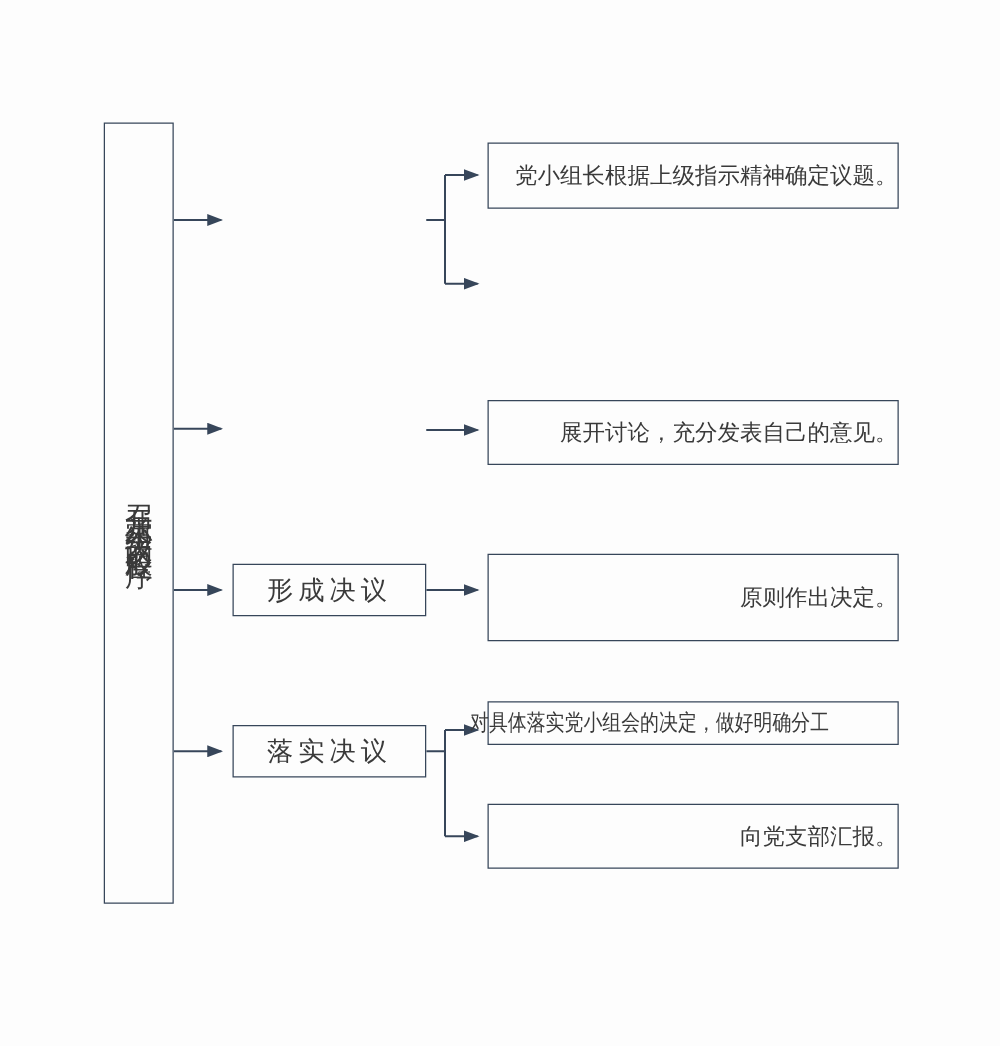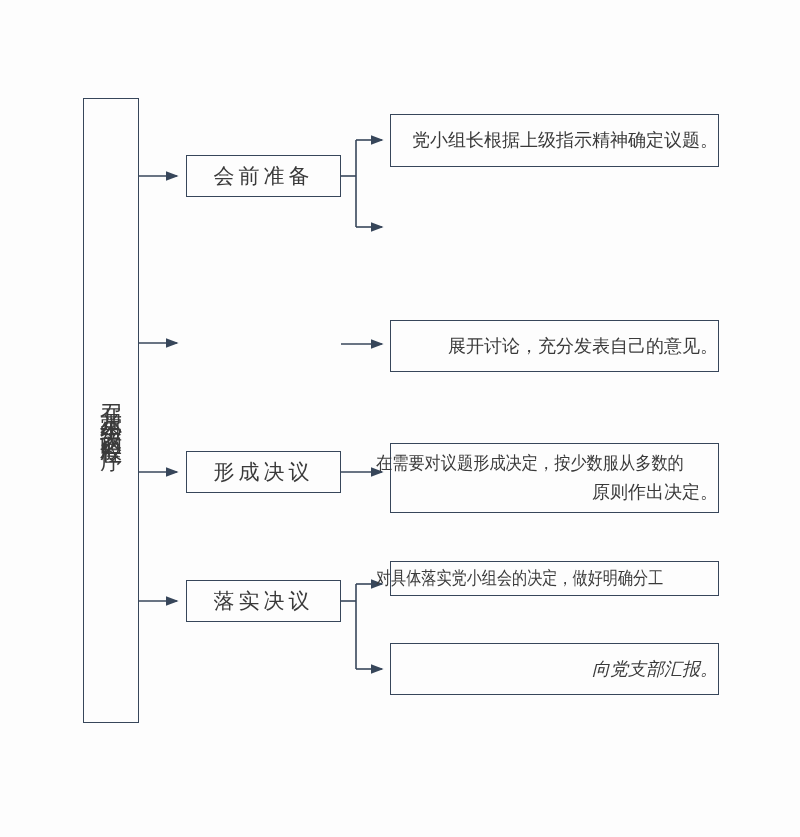--- a/index.html
+++ b/index.html
@@ -117,40 +117,36 @@
     <line x1="341" y1="601" x2="356" y2="601"></line>
     <line x1="356" y1="584" x2="356" y2="669"></line>
     <line x1="356" y1="584" x2="382" y2="584" marker-end="url(#arrow)"></line>
     <line x1="356" y1="669" x2="382" y2="669" marker-end="url(#arrow)"></line>
   </svg>
 
   <div class="box root-box">
     <div class="root-label">召开党小组会议的一般程序</div>
   </div>
 
-  <div class="box stage-box" style="top:155px;">
-    <span class="stage-label">会前准备</span>
-  </div>
   <div class="box stage-box" style="top:451px;justify-content:center;">
     <span class="stage-label">形成决议</span>
   </div>
   <div class="box stage-box" style="top:580px;text-align:right;">
     <span class="stage-label">落实决议</span>
   </div>
 
   <div class="box detail-box" style="top:114px;height:53px;">
     <div class="detail-line">党小组长根据上级指示精神确定议题。</div>
   </div>
   <div class="box detail-box" style="top:320px;height:52px;">
     <div class="detail-line">展开讨论，充分发表自己的意见。</div>
   </div>
   <div class="box detail-box" style="top:443px;height:70px;">
-    <div class="detail-line"><span class="squeeze">在需要对议题形成决定，按少数服从多数的</span></div>
     <div class="detail-line">原则作出决定。</div>
   </div>
   <div class="box detail-box" style="top:561px;height:35px;">
     <div class="detail-line"><span class="squeeze-more">对具体落实党小组会的决定，做好明确分工</span></div>
   </div>
-  <div class="box detail-box" style="top:643px;height:52px;font-style:italic;">
+  <div class="box detail-box" style="top:643px;height:52px;">
     <div class="detail-line">向党支部汇报。</div>
   </div>
 
 </div>
 
 </body></html>

